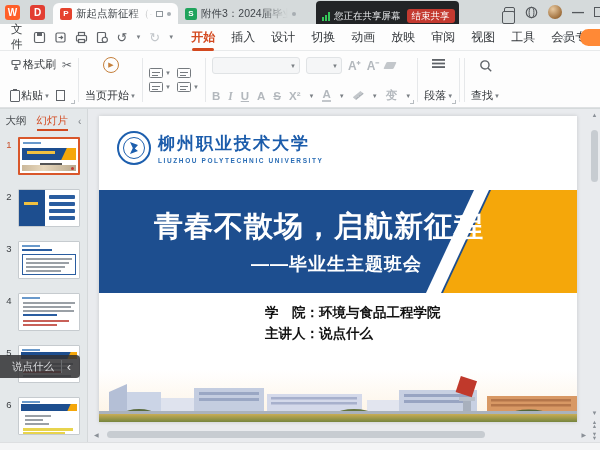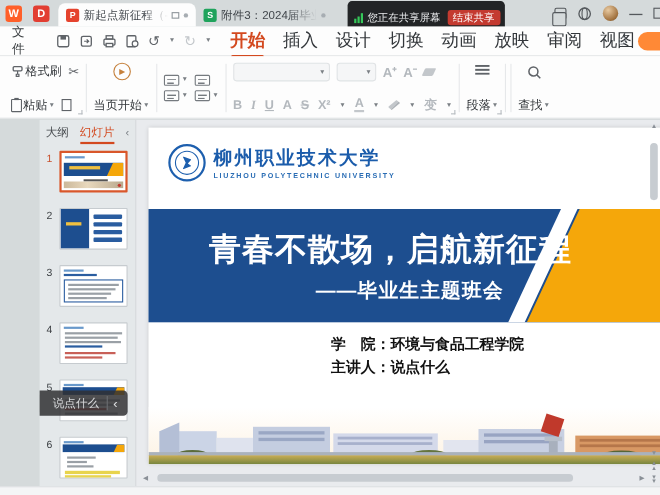--- a/index.html
+++ b/index.html
@@ -34,27 +34,27 @@
   .win-split { width:11px; height:11px; border:1.2px solid #54585c; border-radius:2px; position:relative; }
   .win-split:before { content:""; position:absolute; left:-3px; top:3px; width:11px; height:11px; border:1.2px solid #54585c; border-radius:2px; background:#d5dadb; }
   .avatar { width:14px; height:14px; border-radius:50%; background:radial-gradient(circle at 35% 30%, #e8c9a0, #a0703d 70%, #5e4323); }
   .min-ic { color:#54585c; font-weight:bold; }
   .max-ic { width:10px; height:10px; border:1.2px solid #54585c; margin-right:-6px; }
 
   
   .menubar { height:27px; background:#fdfdfd; display:flex; align-items:center; padding:0 6px; border-bottom:1px solid #e8eaeb; position:relative; }
   .hamb { width:12px; height:8px; border-top:1.5px solid #5f6368; border-bottom:1.5px solid #5f6368; position:relative; margin-right:5px; }
   .hamb:before { content:""; position:absolute; left:0; right:0; top:2.2px; border-top:1.5px solid #5f6368; }
-  .m-file { margin-right:28px; font-size:11.5px; }
+  .m-file { margin-right:10px; font-size:11.5px; }
   .qicons { display:flex; align-items:center; gap:8px; margin-right:10px; color:#5f6368; }
   .qicons svg { display:block; }
   .undo { font-size:13px; color:#5f6368; } .redo { font-size:13px; color:#c3c7cb; }
   .dcaret { font-size:6px; color:#7a7f84; }
   .m-tabs { display:flex; align-items:center; gap:2px; }
-  .m-tab { padding:4px 7px; font-size:16px; color:#33373b; position:relative; white-space:nowrap; }
+  .m-tab { padding:4px 7px; font-size:12px; color:#33373b; position:relative; white-space:nowrap; }
   .m-tab.active { color:#d3491f; font-weight:bold; }
   .m-tab.active:after { content:""; position:absolute; left:8px; right:8px; bottom:-1px; height:2.5px; background:#d3491f; border-radius:2px; }
   .m-sep { width:1px; height:14px; background:#dcdfe1; margin:0 6px; }
   .smiley { position:absolute; right:28px; color:#8a9097; font-size:12px; }
   .member-pill { position:absolute; right:-14px; top:5px; width:34px; height:17px; border-radius:9px; background:#ff8936; }
 
   
   .toolbar { height:57px; background:#fdfdfd; border-bottom:1px solid #dfe1e3; display:flex; align-items:stretch; padding:5px 4px 3px 6px; position:relative; }
   .tgroup { display:flex; flex-direction:column; justify-content:space-between; padding:1px 4px; position:relative; }
   .tg-sep { width:1px; background:#e6e8ea; margin:2px 2px; }
@@ -83,21 +83,21 @@
   .eraser { width:10px; height:7px; background:#c3c7cb; transform:skewX(-25deg); border-radius:1px; }
   .pen-ic { width:11px; height:9px; background:linear-gradient(135deg,#c3c7cb 55%, #aeb3b8 55%); clip-path:polygon(0 70%, 70% 0, 100% 30%, 30% 100%); }
   .para-ic { width:13px; height:9px; background:linear-gradient(#5f6368 1.4px, transparent 1.4px) 0 0 / 13px 3.6px repeat-y; align-self:center; margin-top:2px; }
   .draw-ic { width:12px; height:10px; position:relative; align-self:center; margin-top:1px; }
   .draw-ic:before { content:""; position:absolute; left:0; top:0; width:8px; height:8px; border:1.2px solid #5f6368; border-radius:1px; }
   .draw-ic:after { content:""; position:absolute; right:0; bottom:0; width:7px; height:7px; border:1.2px solid #c5803c; border-radius:50%; background:#fdfdfd; }
   .corner { position:absolute; right:1px; bottom:0; width:4px; height:4px; border-right:1px solid #b7bcc0; border-bottom:1px solid #b7bcc0; }
 
   
   .content { position:absolute; top:109px; left:0; right:0; bottom:8px; display:flex; }
-  .sidebar { width:88px; background:#e4e8ea; border-right:1px solid #d4d8da; display:flex; flex-direction:column; position:relative;margin-left:36px; }
+  .sidebar { width:88px; background:#e4e8ea; border-right:1px solid #d4d8da; display:flex; flex-direction:column; position:relative; }
   .sb-tabs { height:24px; display:flex; align-items:center; justify-content:center; gap:10px; font-size:10.5px; color:#4a4e52; flex:none; }
   .sb-tab { position:relative; padding:3px 0; }
   .sb-tab.active { color:#d3491f; }
   .sb-tab.active:after { content:""; position:absolute; left:0; right:0; bottom:0; height:2px; background:#d3491f; }
   .sb-collapse { color:#7a7f84; font-size:10px; }
   .thumbs { flex:1; overflow:hidden; padding-top:4px; }
   .thumb-row { display:flex; margin-bottom:14px; }
   .t-num { width:18px; text-align:center; font-size:9.5px; color:#3a3e42; padding-top:2px; }
   .thumb { width:62px; height:38px; background:#fff; border:1px solid #c6cbcf; border-radius:1px; position:relative; overflow:hidden; flex:none; }
   .thumb.selected { border:2px solid #d9572b; }

